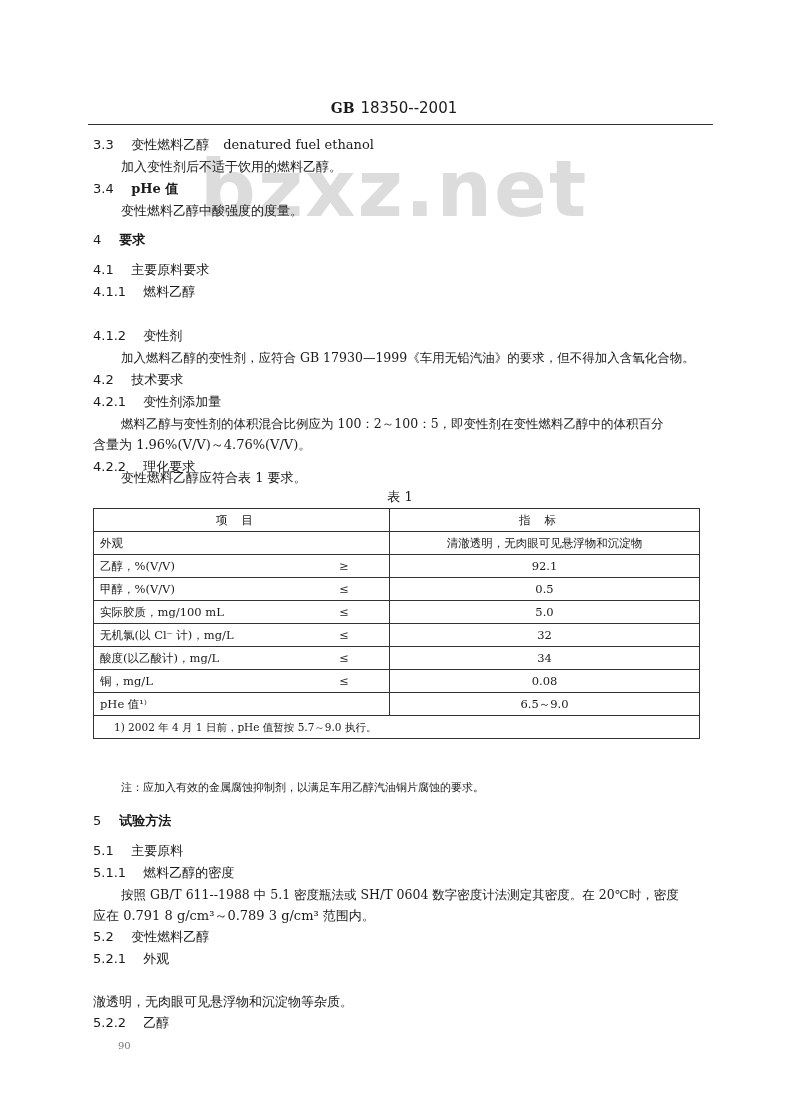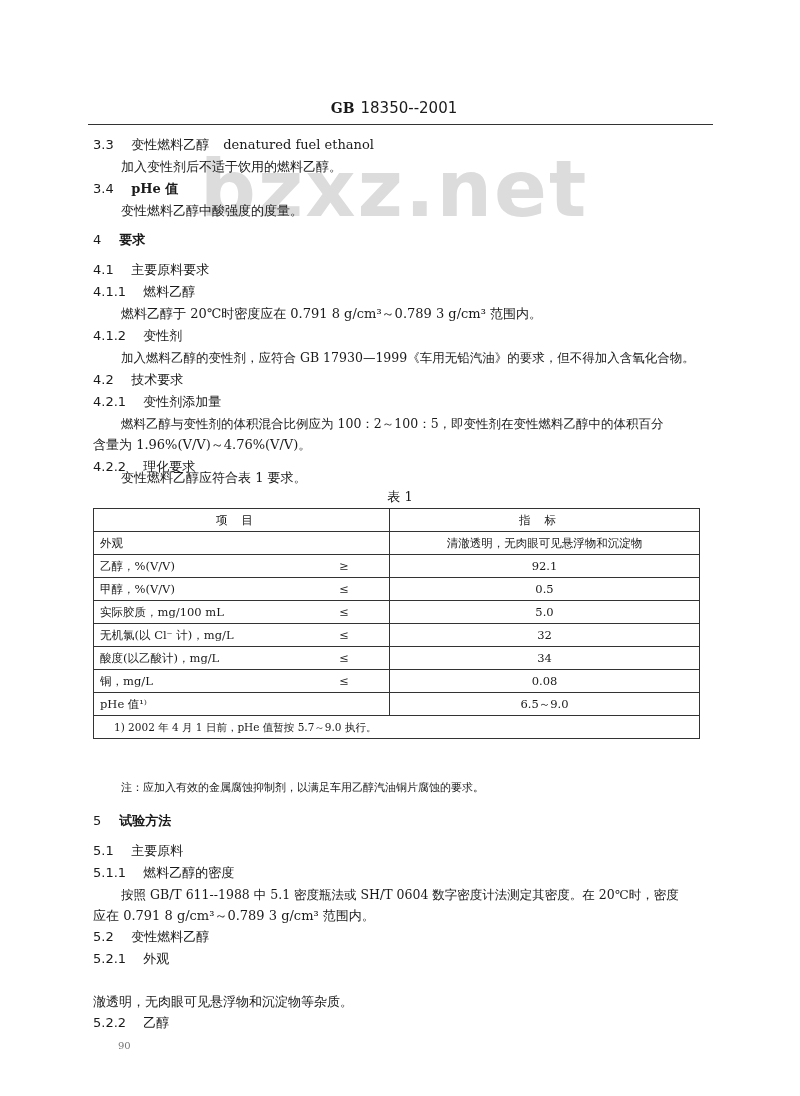--- a/index.html
+++ b/index.html
@@ -75,21 +75,20 @@
   </div>
 
   <div class="line h-sub" style="top:262px">
     <span class="num">4.1</span>
     <span>主要原料要求</span>
   </div>
   <div class="line h-subsub" style="top:284px">
     <span class="num">4.1.1</span>
     <span>燃料乙醇</span>
   </div>
-  <div class="line body-indent" style="top:306px">燃料乙醇于 20℃时密度应在 0.791 8 g/cm³～0.789 3 g/cm³ 范围内。</div>
   <div class="line h-subsub" style="top:328px">
     <span class="num">4.1.2</span>
     <span>变性剂</span>
   </div>
   <div class="line body-indent" style="top:350px;font-size:12.5px">加入燃料乙醇的变性剂，应符合 GB 17930—1999《车用无铅汽油》的要求，但不得加入含氧化合物。</div>
 
   <div class="line h-sub" style="top:372px">
     <span class="num">4.2</span>
     <span>技术要求</span>
   </div>

